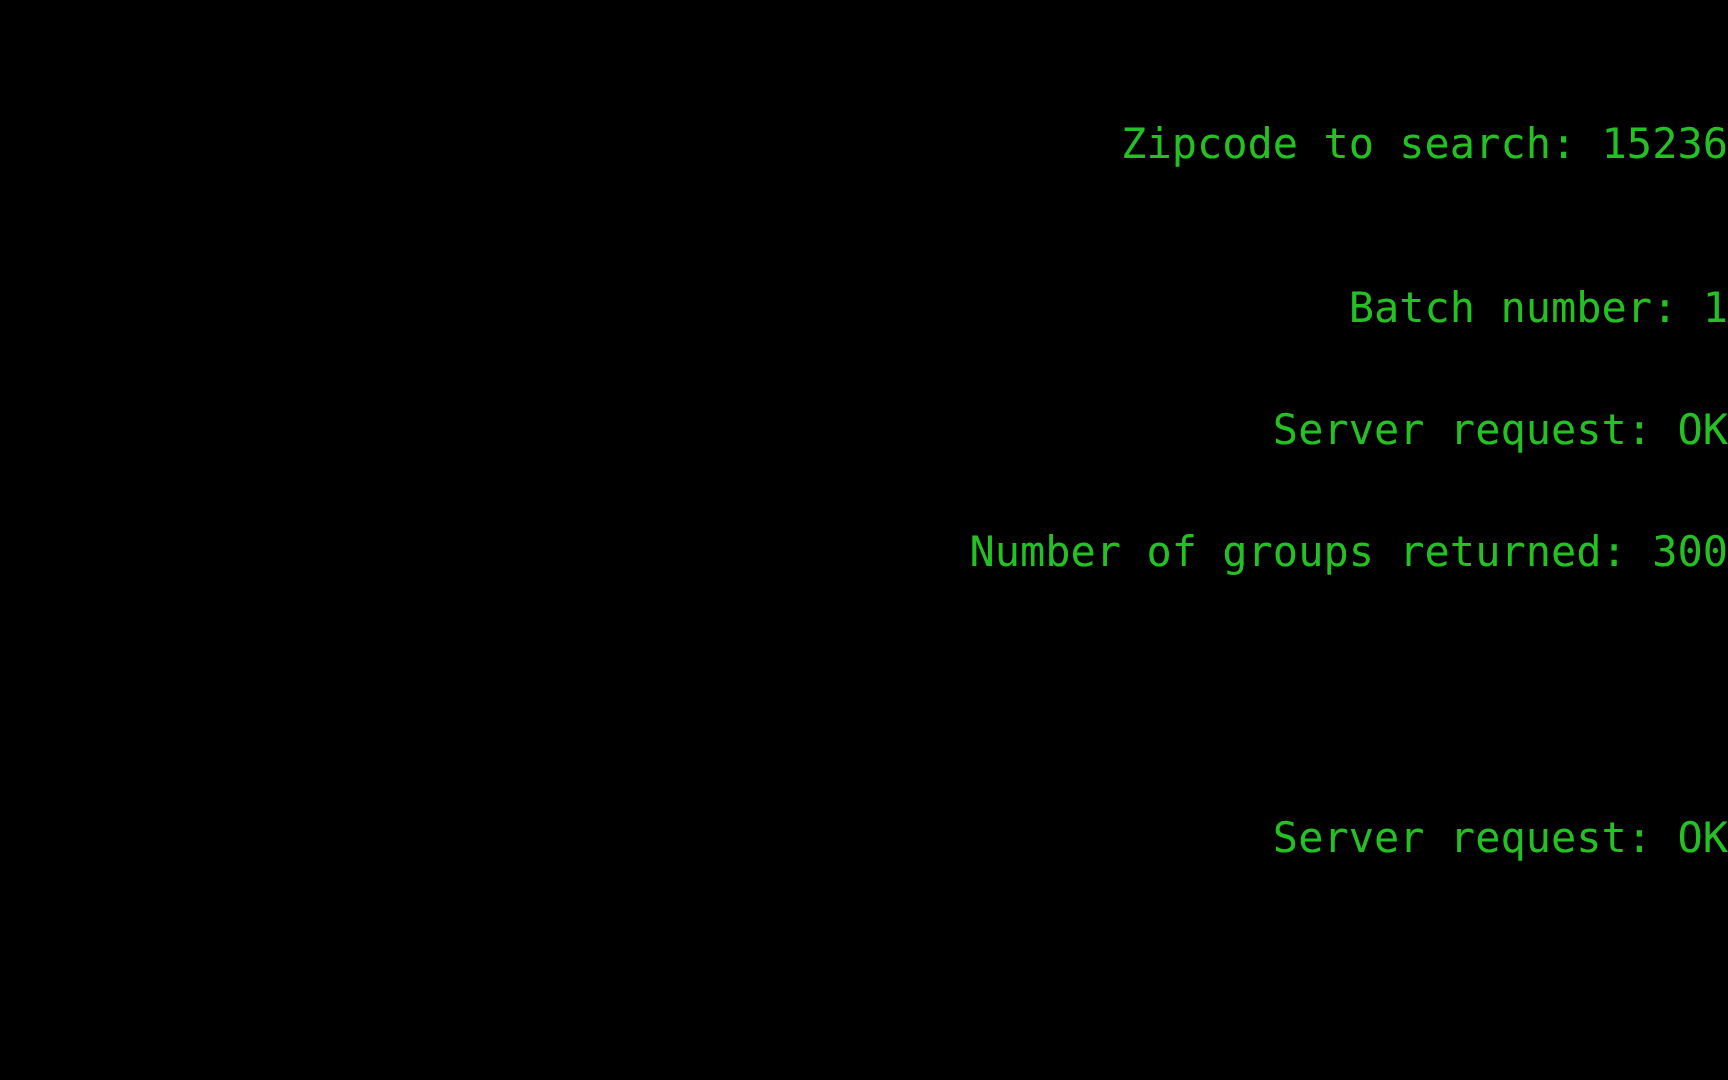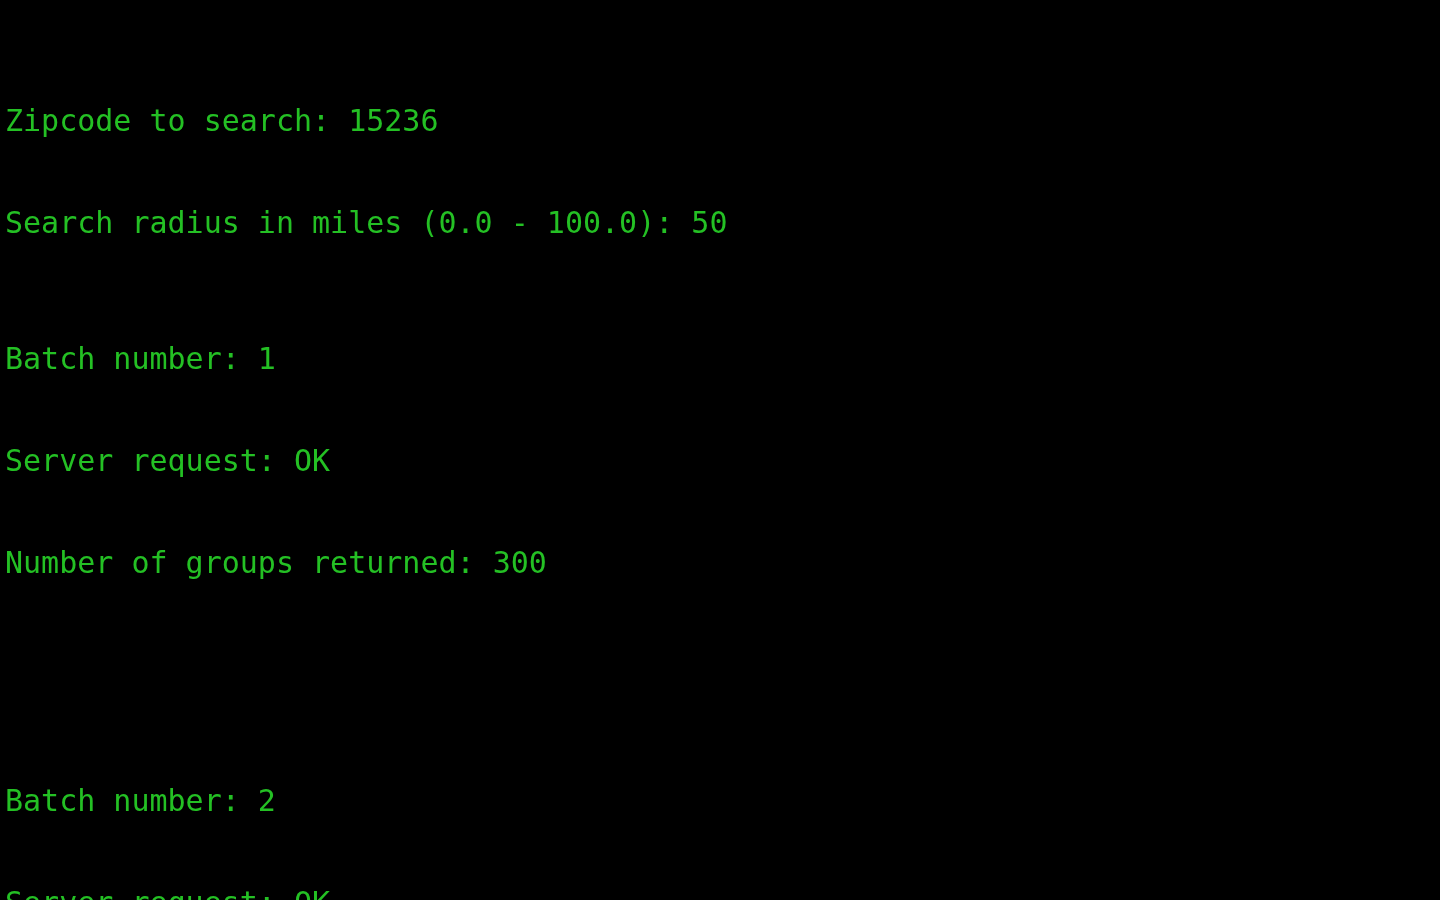--- a/index.html
+++ b/index.html
@@ -16,24 +16,25 @@
   }
 
   #terminal {
     position: relative;
     width: 1440px;
     height: 900px;
     background: #000000;
     box-sizing: border-box;
     padding: 2px 0 0 5px;
     font-family: "DejaVu Sans Mono", "Liberation Mono", monospace;
-    font-size: 30px;
+    font-size: 35px;
     line-height: 34px;
     letter-spacing: 0px;
     color: #24c024;
+    text-align: right;
     -webkit-font-smoothing: antialiased;
   }
 
   .screen {
     display: block;
     white-space: pre;
   }
 
   .line {
     display: block;
@@ -46,28 +47,26 @@
     color: transparent;
   }
 </style>
 </head>
 <body>
 
 <div id="terminal">
   <div class="screen">
 
     <span class="line">Zipcode to search: 15236</span>
-    <span class="line">Search radius in miles (0.0 - 100.0): 50</span>
 
     <span class="line">Batch number: 1</span>
     <span class="line">Server request: OK</span>
     <span class="line">Number of groups returned: 300</span>
     <span class="line blank"> </span>
 
-    <span class="line">Batch number: 2</span>
     <span class="line">Server request: OK</span>
     
     
 
     
     
     
     
 
     

